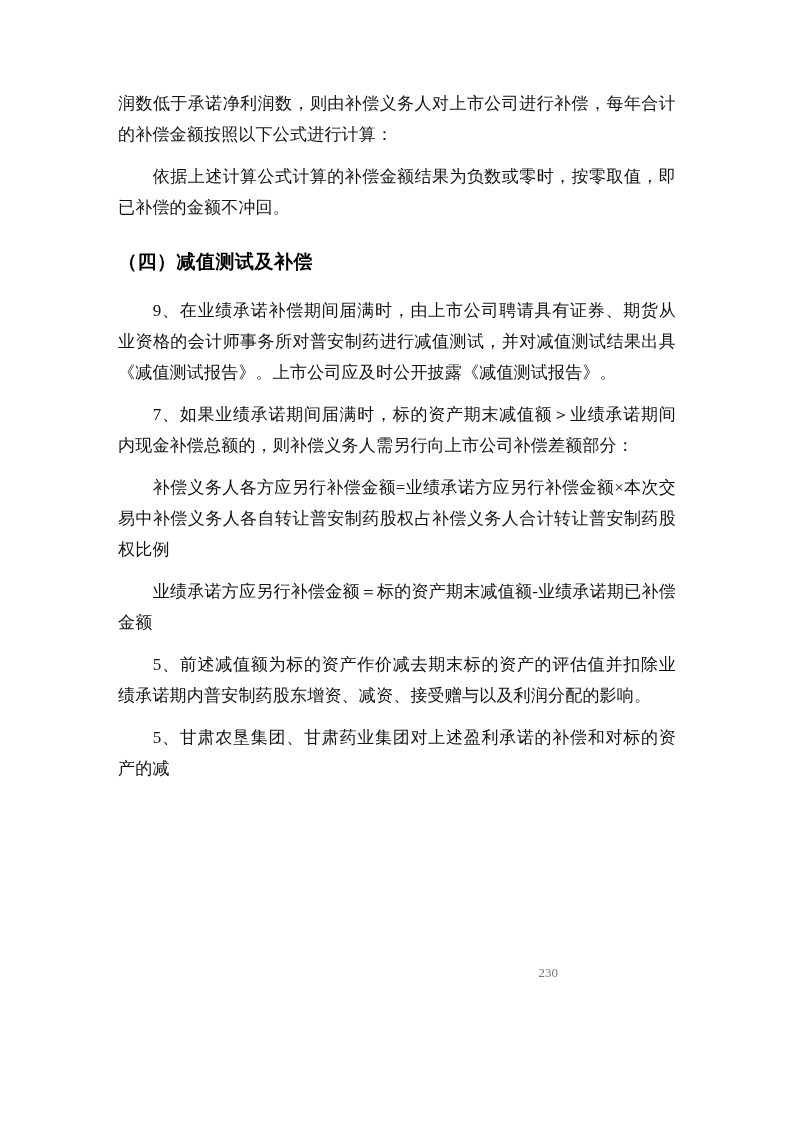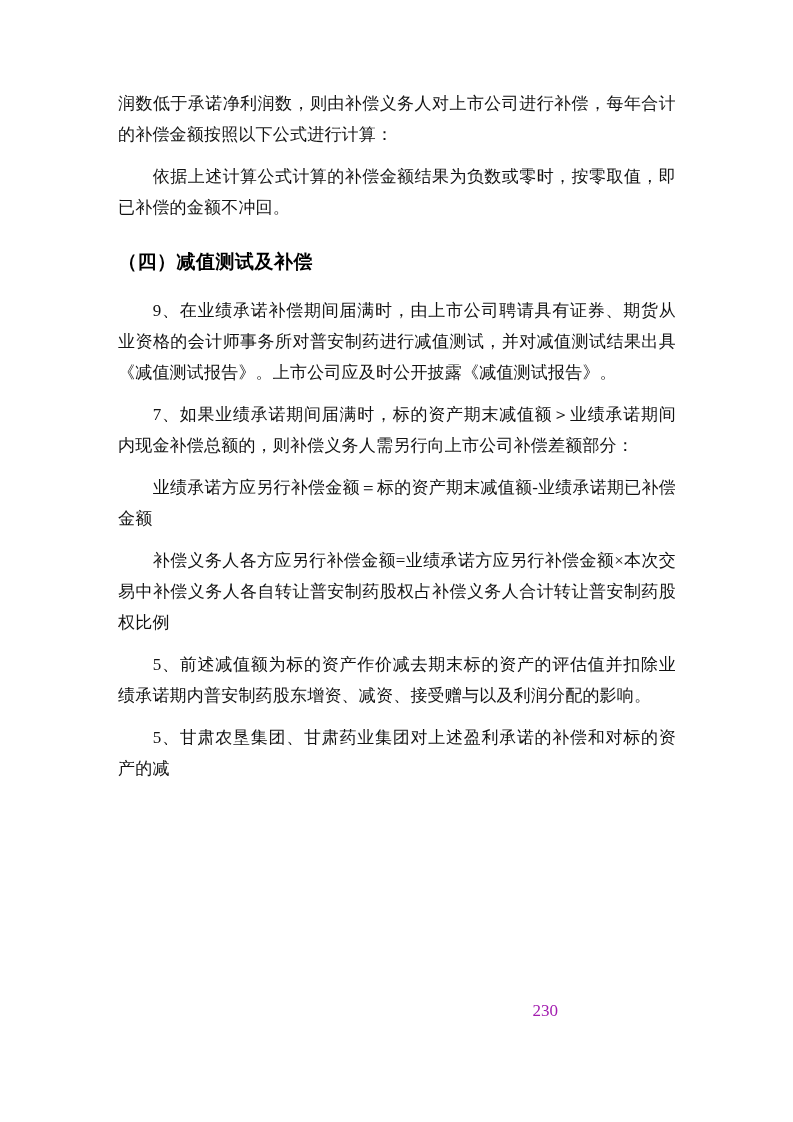--- a/index.html
+++ b/index.html
@@ -37,37 +37,37 @@
     margin: 24px 0 18px 0;
     font-family: "Liberation Sans", "DejaVu Sans", sans-serif;
     font-weight: bold;
     font-size: 19px;
     line-height: 30px;
     color: #000000;
     letter-spacing: 0.5px;
   }
   .page-number {
     position: absolute;
-    top: 1002px;
+    top: 964px;
     right: 117px;
-    font-size: 17px;
+    font-size: 13px;
     line-height: 18px;
     font-family: "Liberation Serif", "DejaVu Serif", serif;
-    color: #a21caf;
+    color: #737373;
   }
 </style>
 </head>
 <body>
 
 <div class="page">
   <div class="content">
     <p class="noindent">润数低于承诺净利润数，则由补偿义务人对上市公司进行补偿，每年合计的补偿金额按照以下公式进行计算：</p>
     <p class="indent">依据上述计算公式计算的补偿金额结果为负数或零时，按零取值，即已补偿的金额不冲回。</p>
     <h2 class="sec-heading">（四）减值测试及补偿</h2>
     <p class="indent">9、在业绩承诺补偿期间届满时，由上市公司聘请具有证券、期货从业资格的会计师事务所对普安制药进行减值测试，并对减值测试结果出具《减值测试报告》。上市公司应及时公开披露《减值测试报告》。</p>
     <p class="indent">7、如果业绩承诺期间届满时，标的资产期末减值额＞业绩承诺期间内现金补偿总额的，则补偿义务人需另行向上市公司补偿差额部分：</p>
+    <p class="indent">补偿义务人各方应另行补偿金额=业绩承诺方应另行补偿金额×本次交易中补偿义务人各自转让普安制药股权占补偿义务人合计转让普安制药股权比例</p>
     <p class="indent">业绩承诺方应另行补偿金额＝标的资产期末减值额-业绩承诺期已补偿金额</p>
-    <p class="indent">补偿义务人各方应另行补偿金额=业绩承诺方应另行补偿金额×本次交易中补偿义务人各自转让普安制药股权占补偿义务人合计转让普安制药股权比例</p>
     <p class="indent">5、前述减值额为标的资产作价减去期末标的资产的评估值并扣除业绩承诺期内普安制药股东增资、减资、接受赠与以及利润分配的影响。</p>
     <p class="indent">5、甘肃农垦集团、甘肃药业集团对上述盈利承诺的补偿和对标的资产的减</p>
   </div>
   <div class="page-number">230</div>
 </div>
 
 </body></html>

